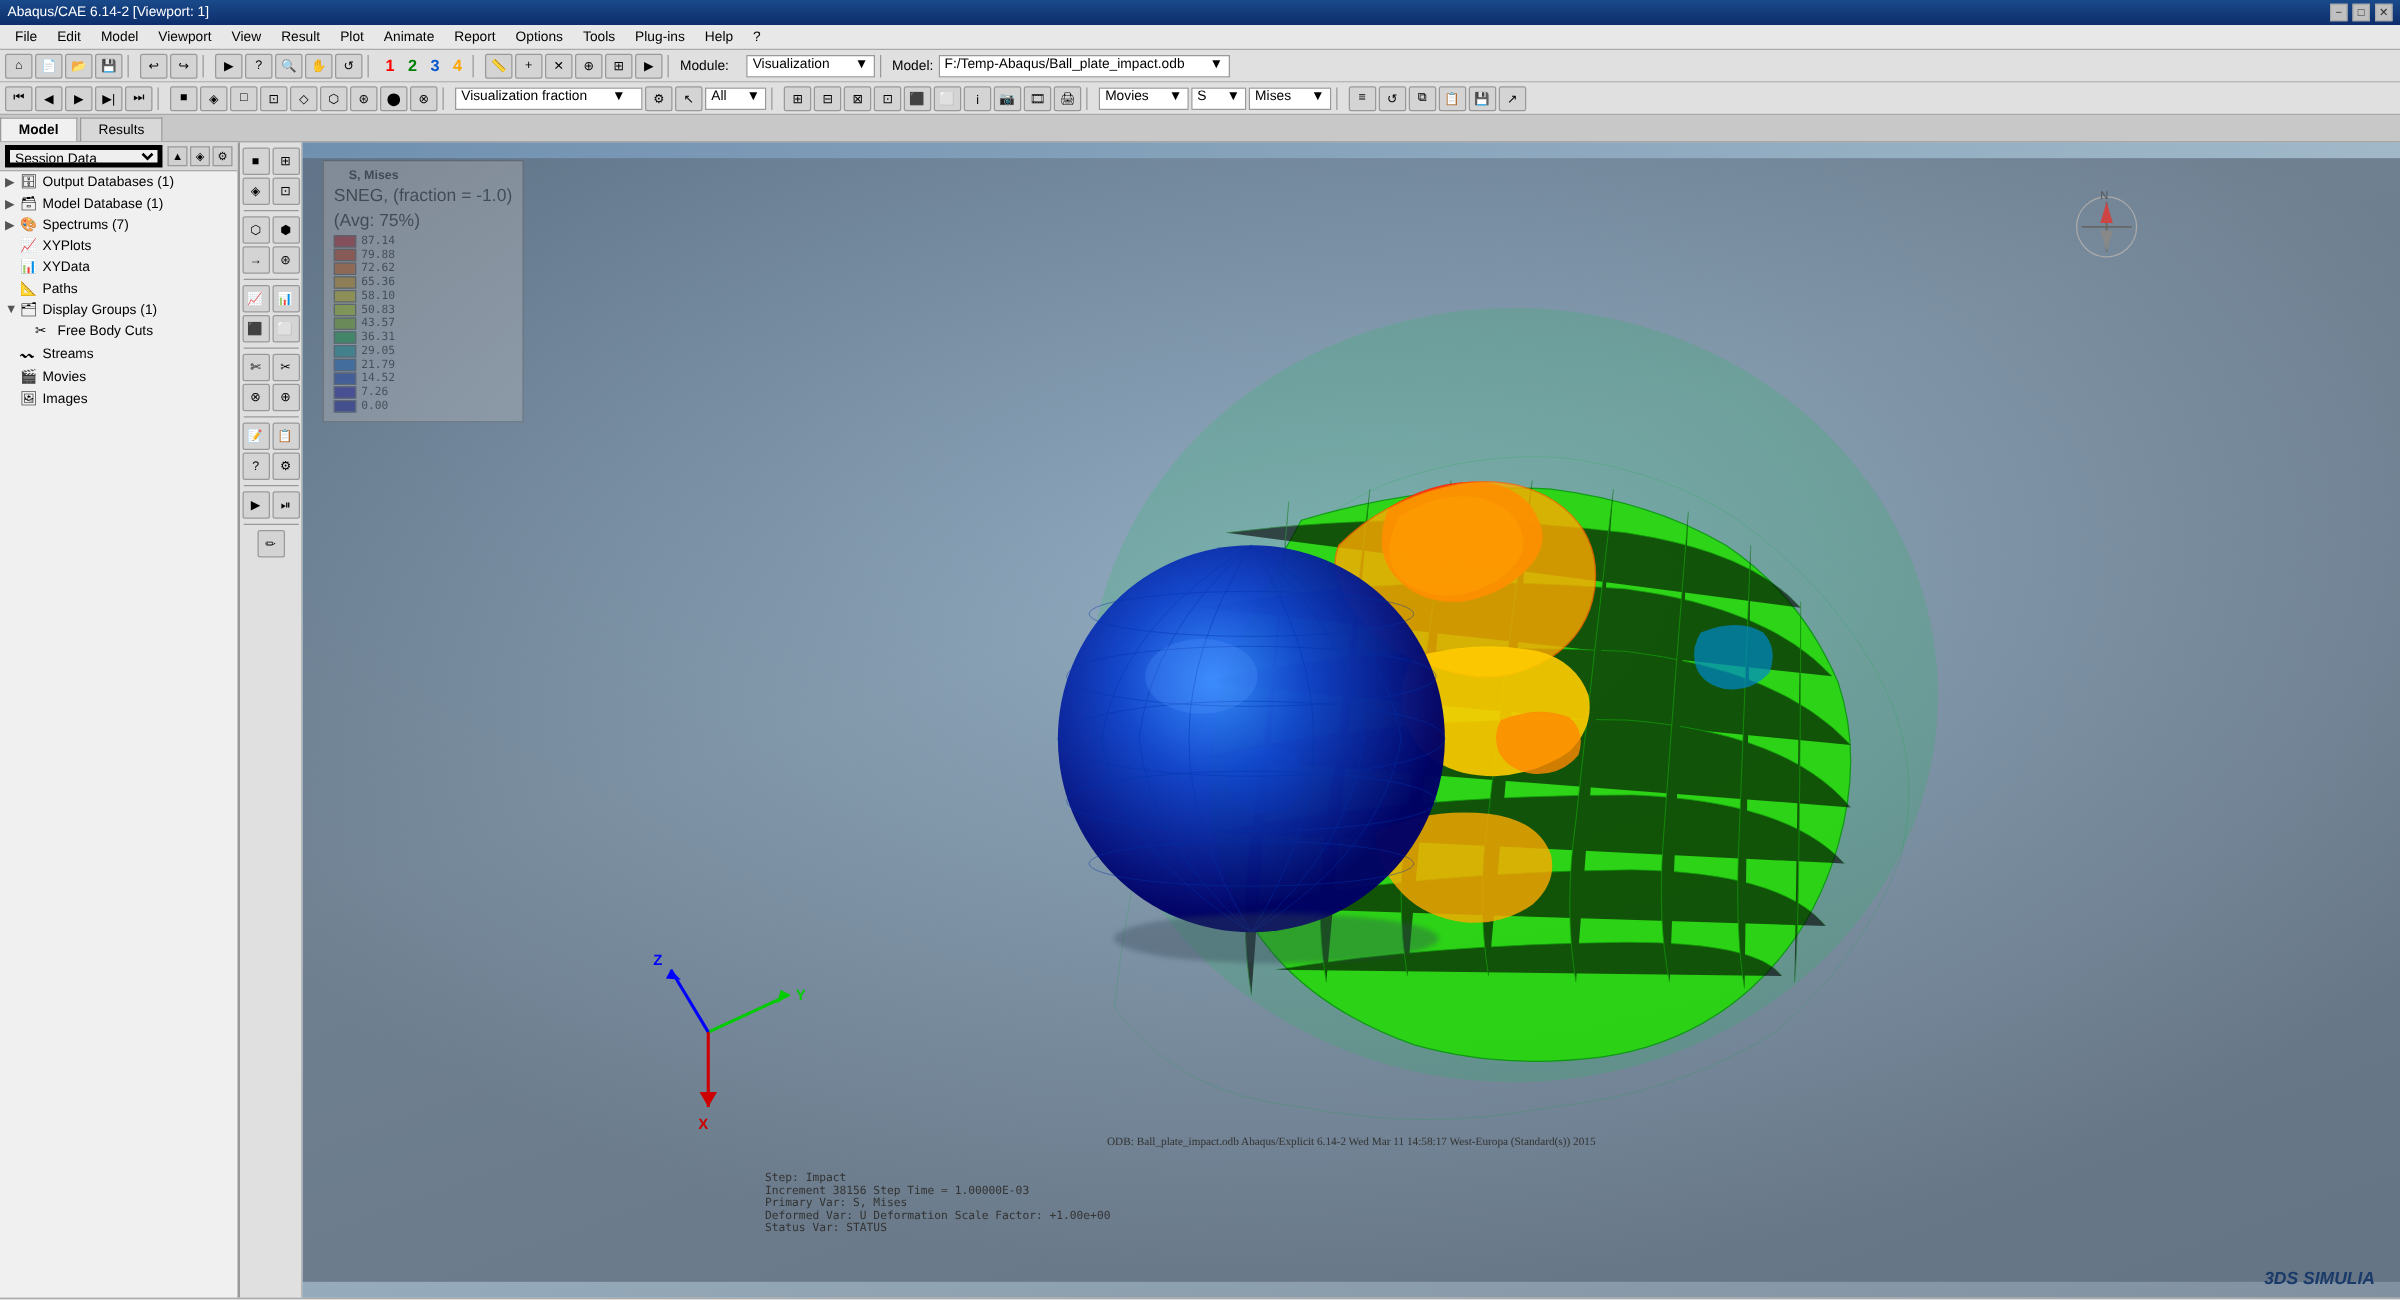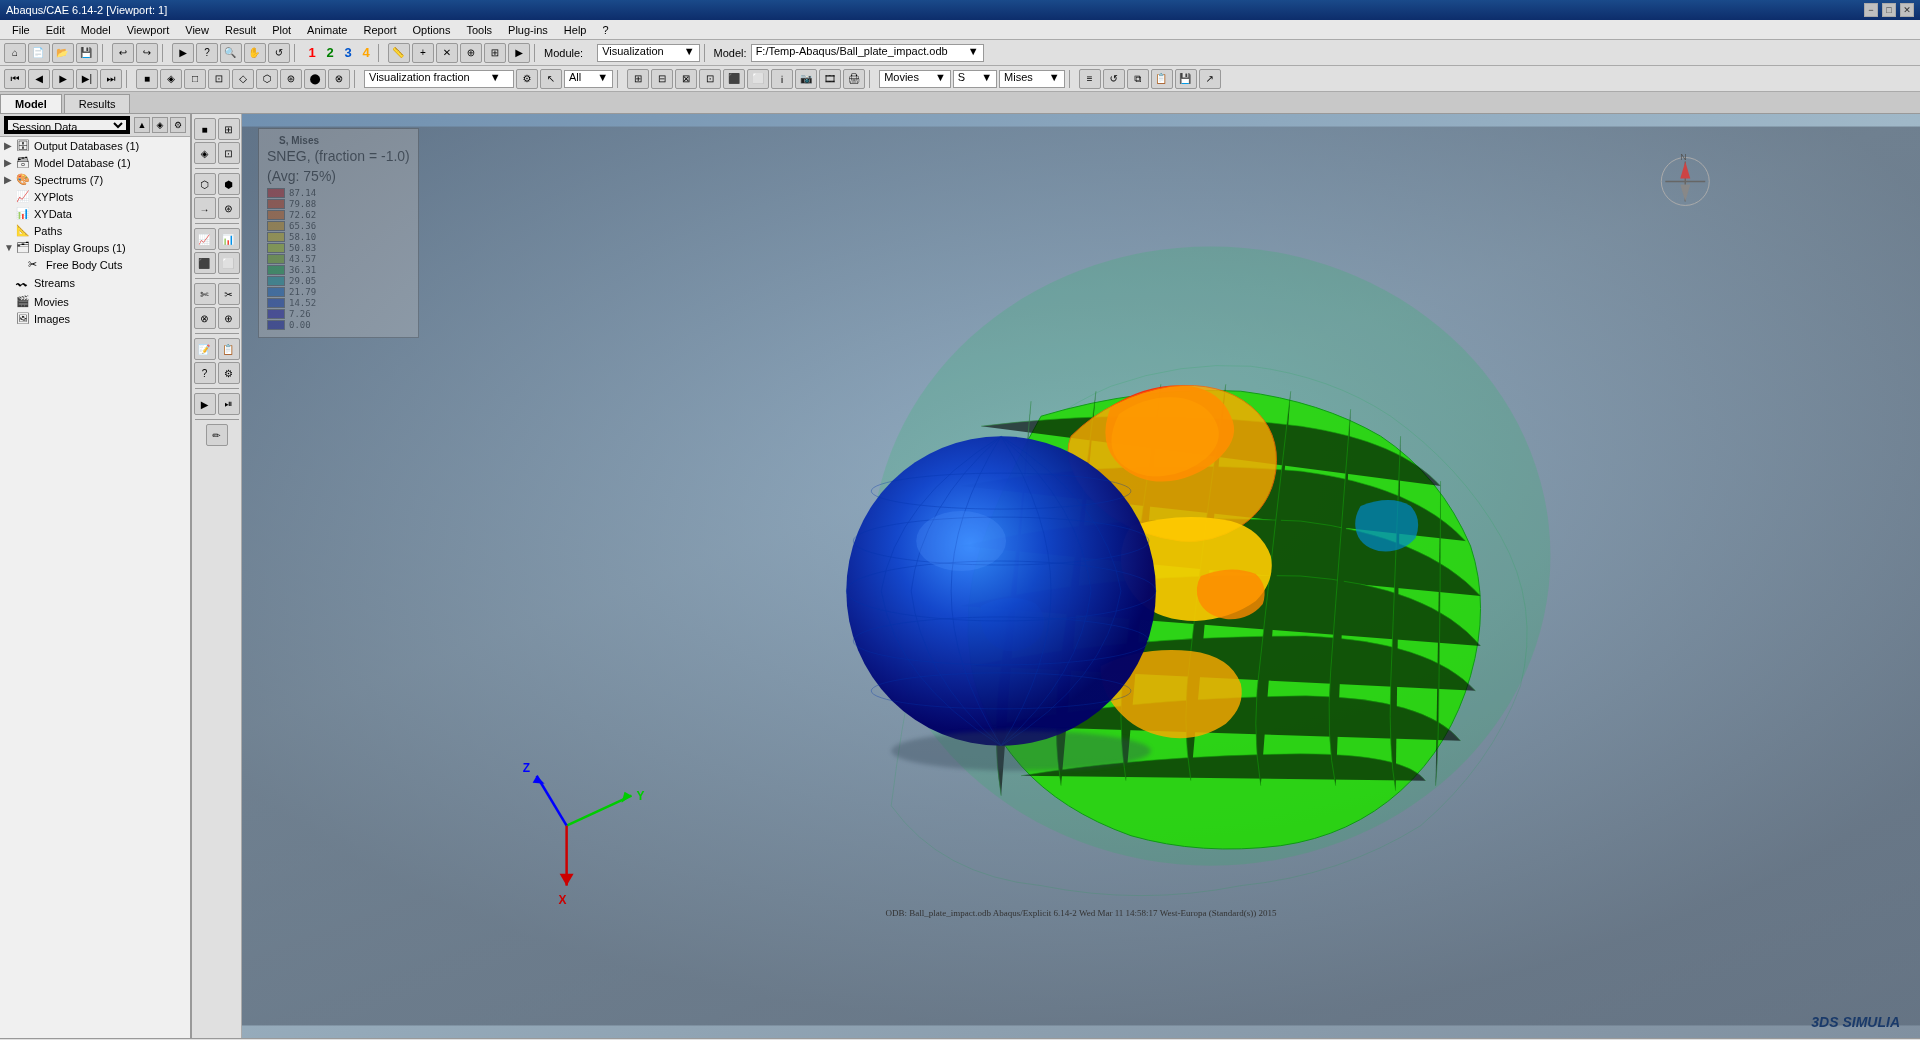--- a/index.html
+++ b/index.html
@@ -591,20 +591,27 @@
         <polygon points="25,5 20,22 30,22" fill="#cc4444"></polygon>
         <polygon points="25,45 20,28 30,28" fill="#888"></polygon>
         <text x="20" y="3" font-size="9" fill="#555">N</text>
       </g>
     </svg>
 
     <div id="info-bottom">
       <span>ODB: Ball_plate_impact.odb    Abaqus/Explicit 6.14-2   Wed Mar 11 14:58:17 West-Europa (Standard(s)) 2015</span>
     </div>
 
+    <div id="info-step">
+      <div>Step: Impact</div>
+      <div>Increment   38156   Step Time =   1.00000E-03</div>
+      <div>Primary Var: S, Mises</div>
+      <div>Deformed Var: U   Deformation Scale Factor: +1.00e+00</div>
+      <div>Status Var: STATUS</div>
+    </div>
 
     <div id="simulia-logo">3DS SIMULIA</div>
 
   </div>
 </div>
 
 <div id="statusbar">
   
 </div>
 

